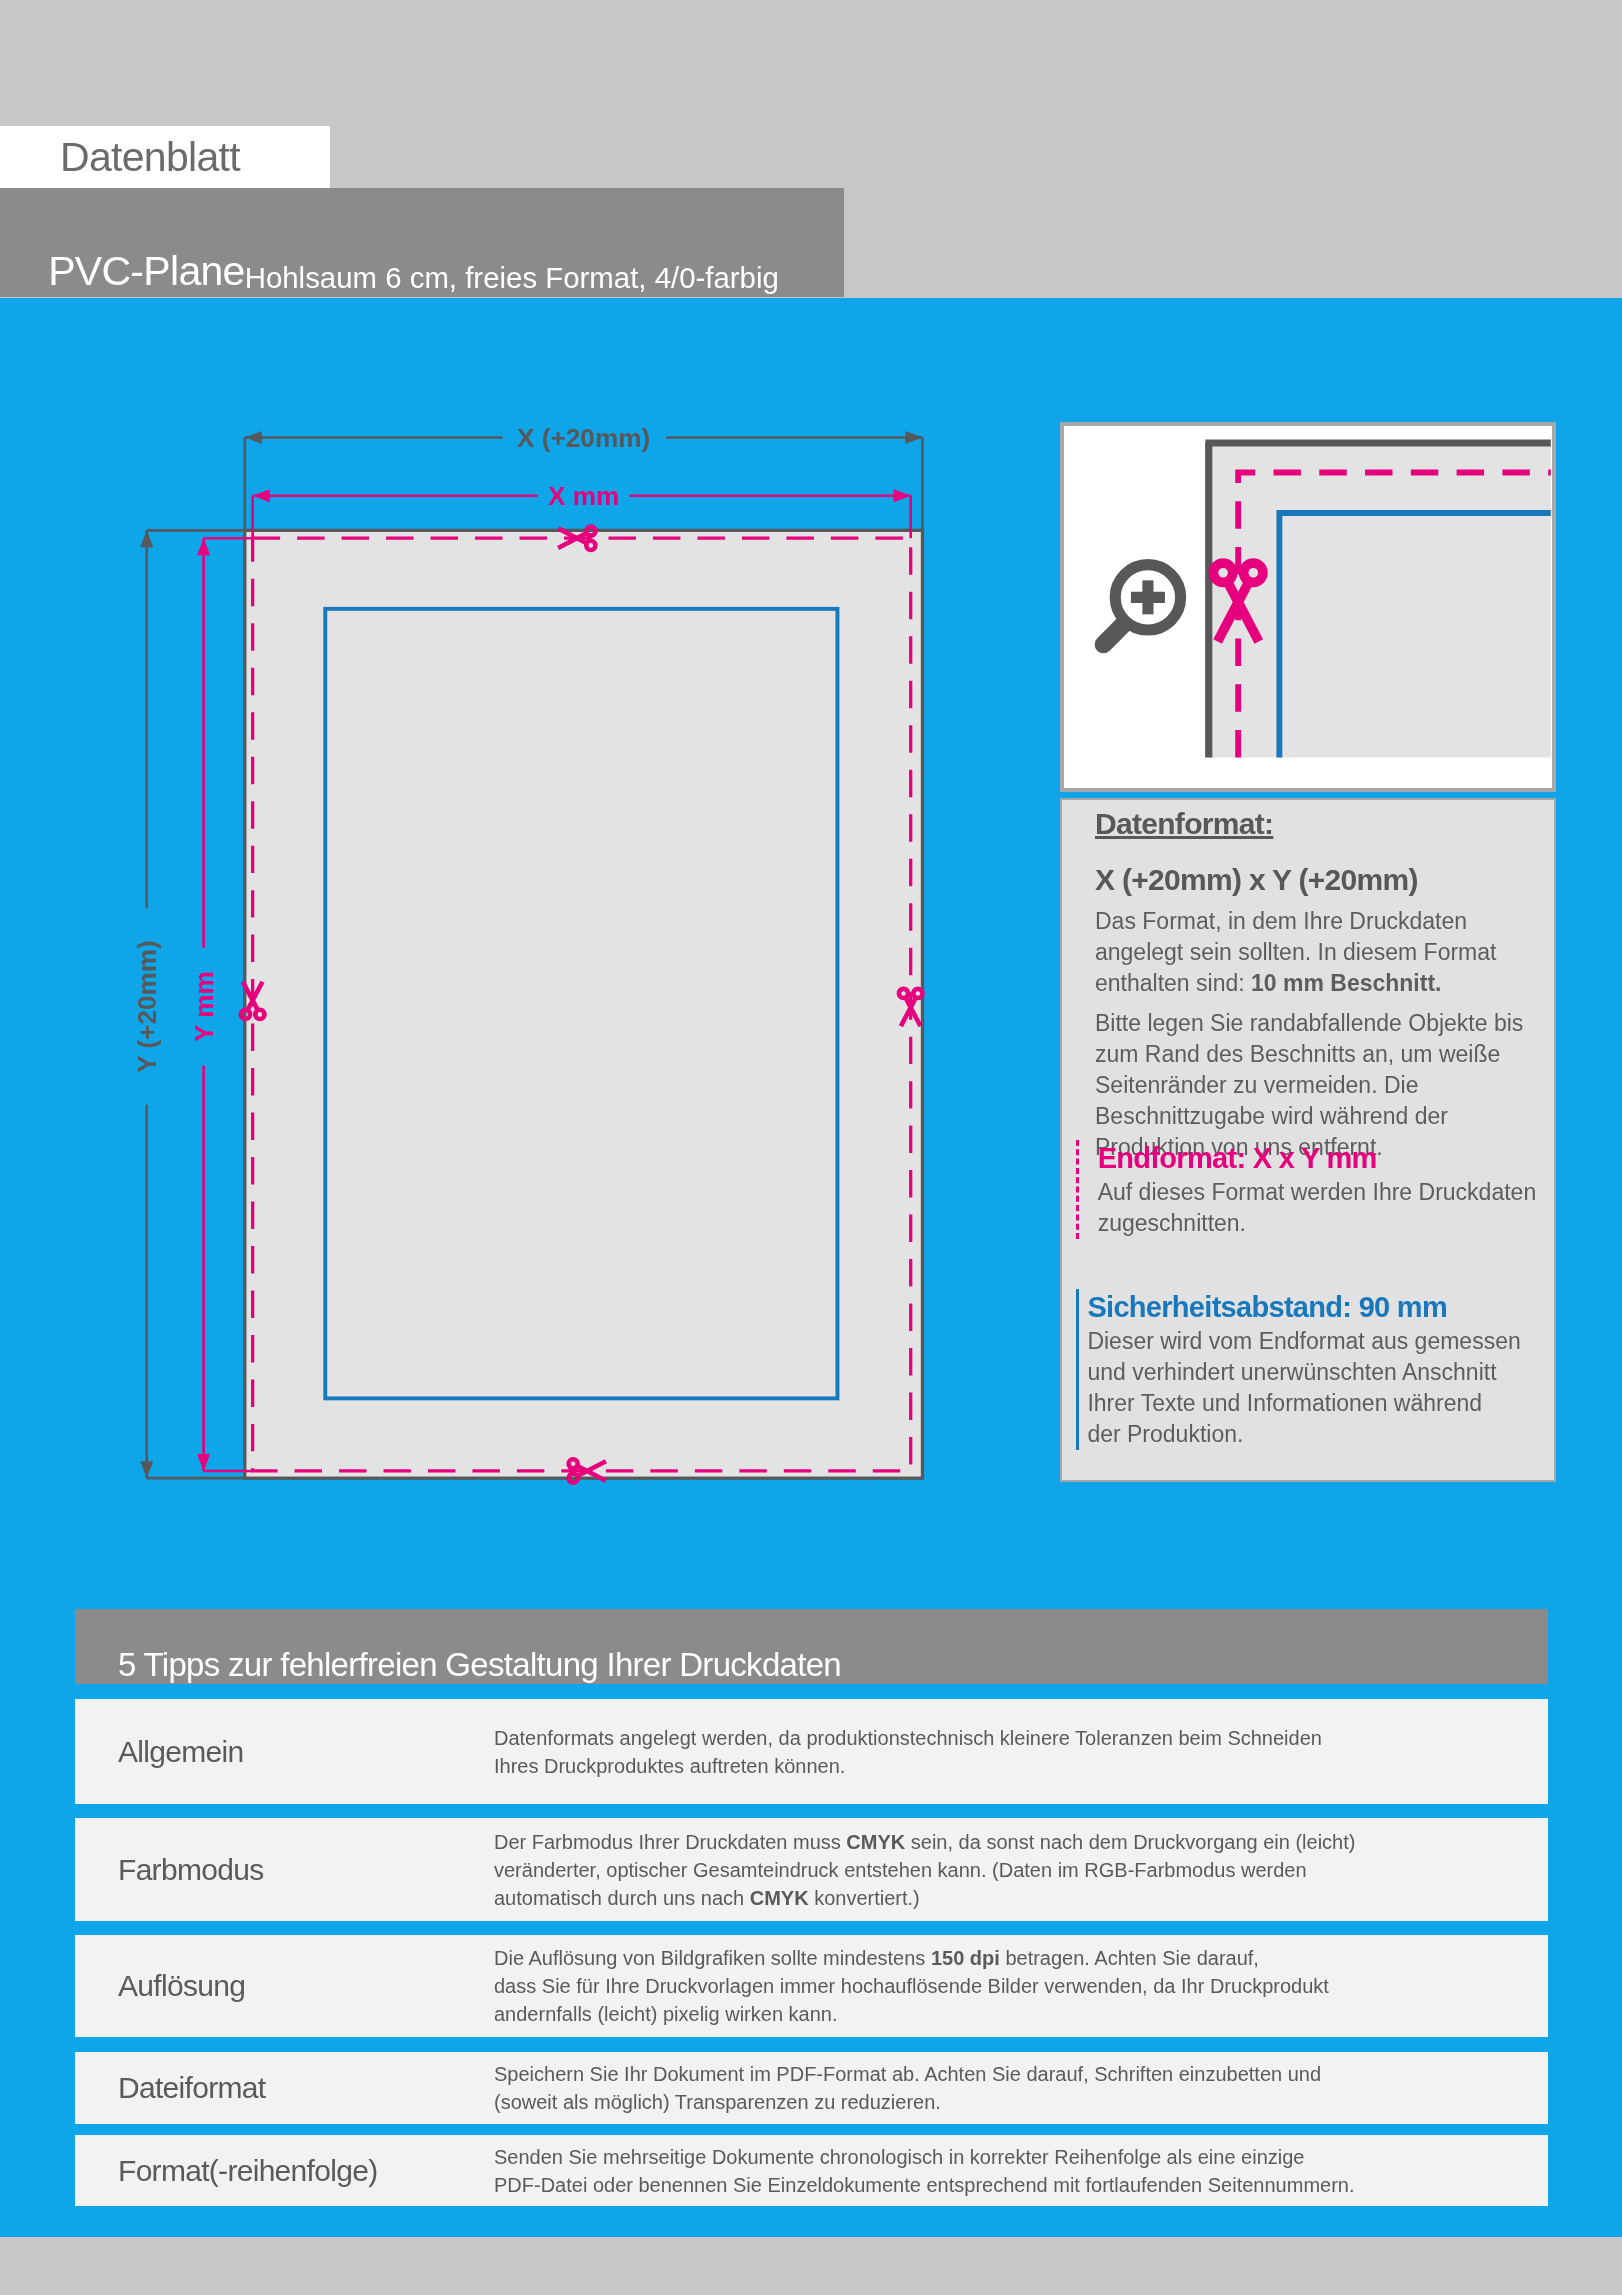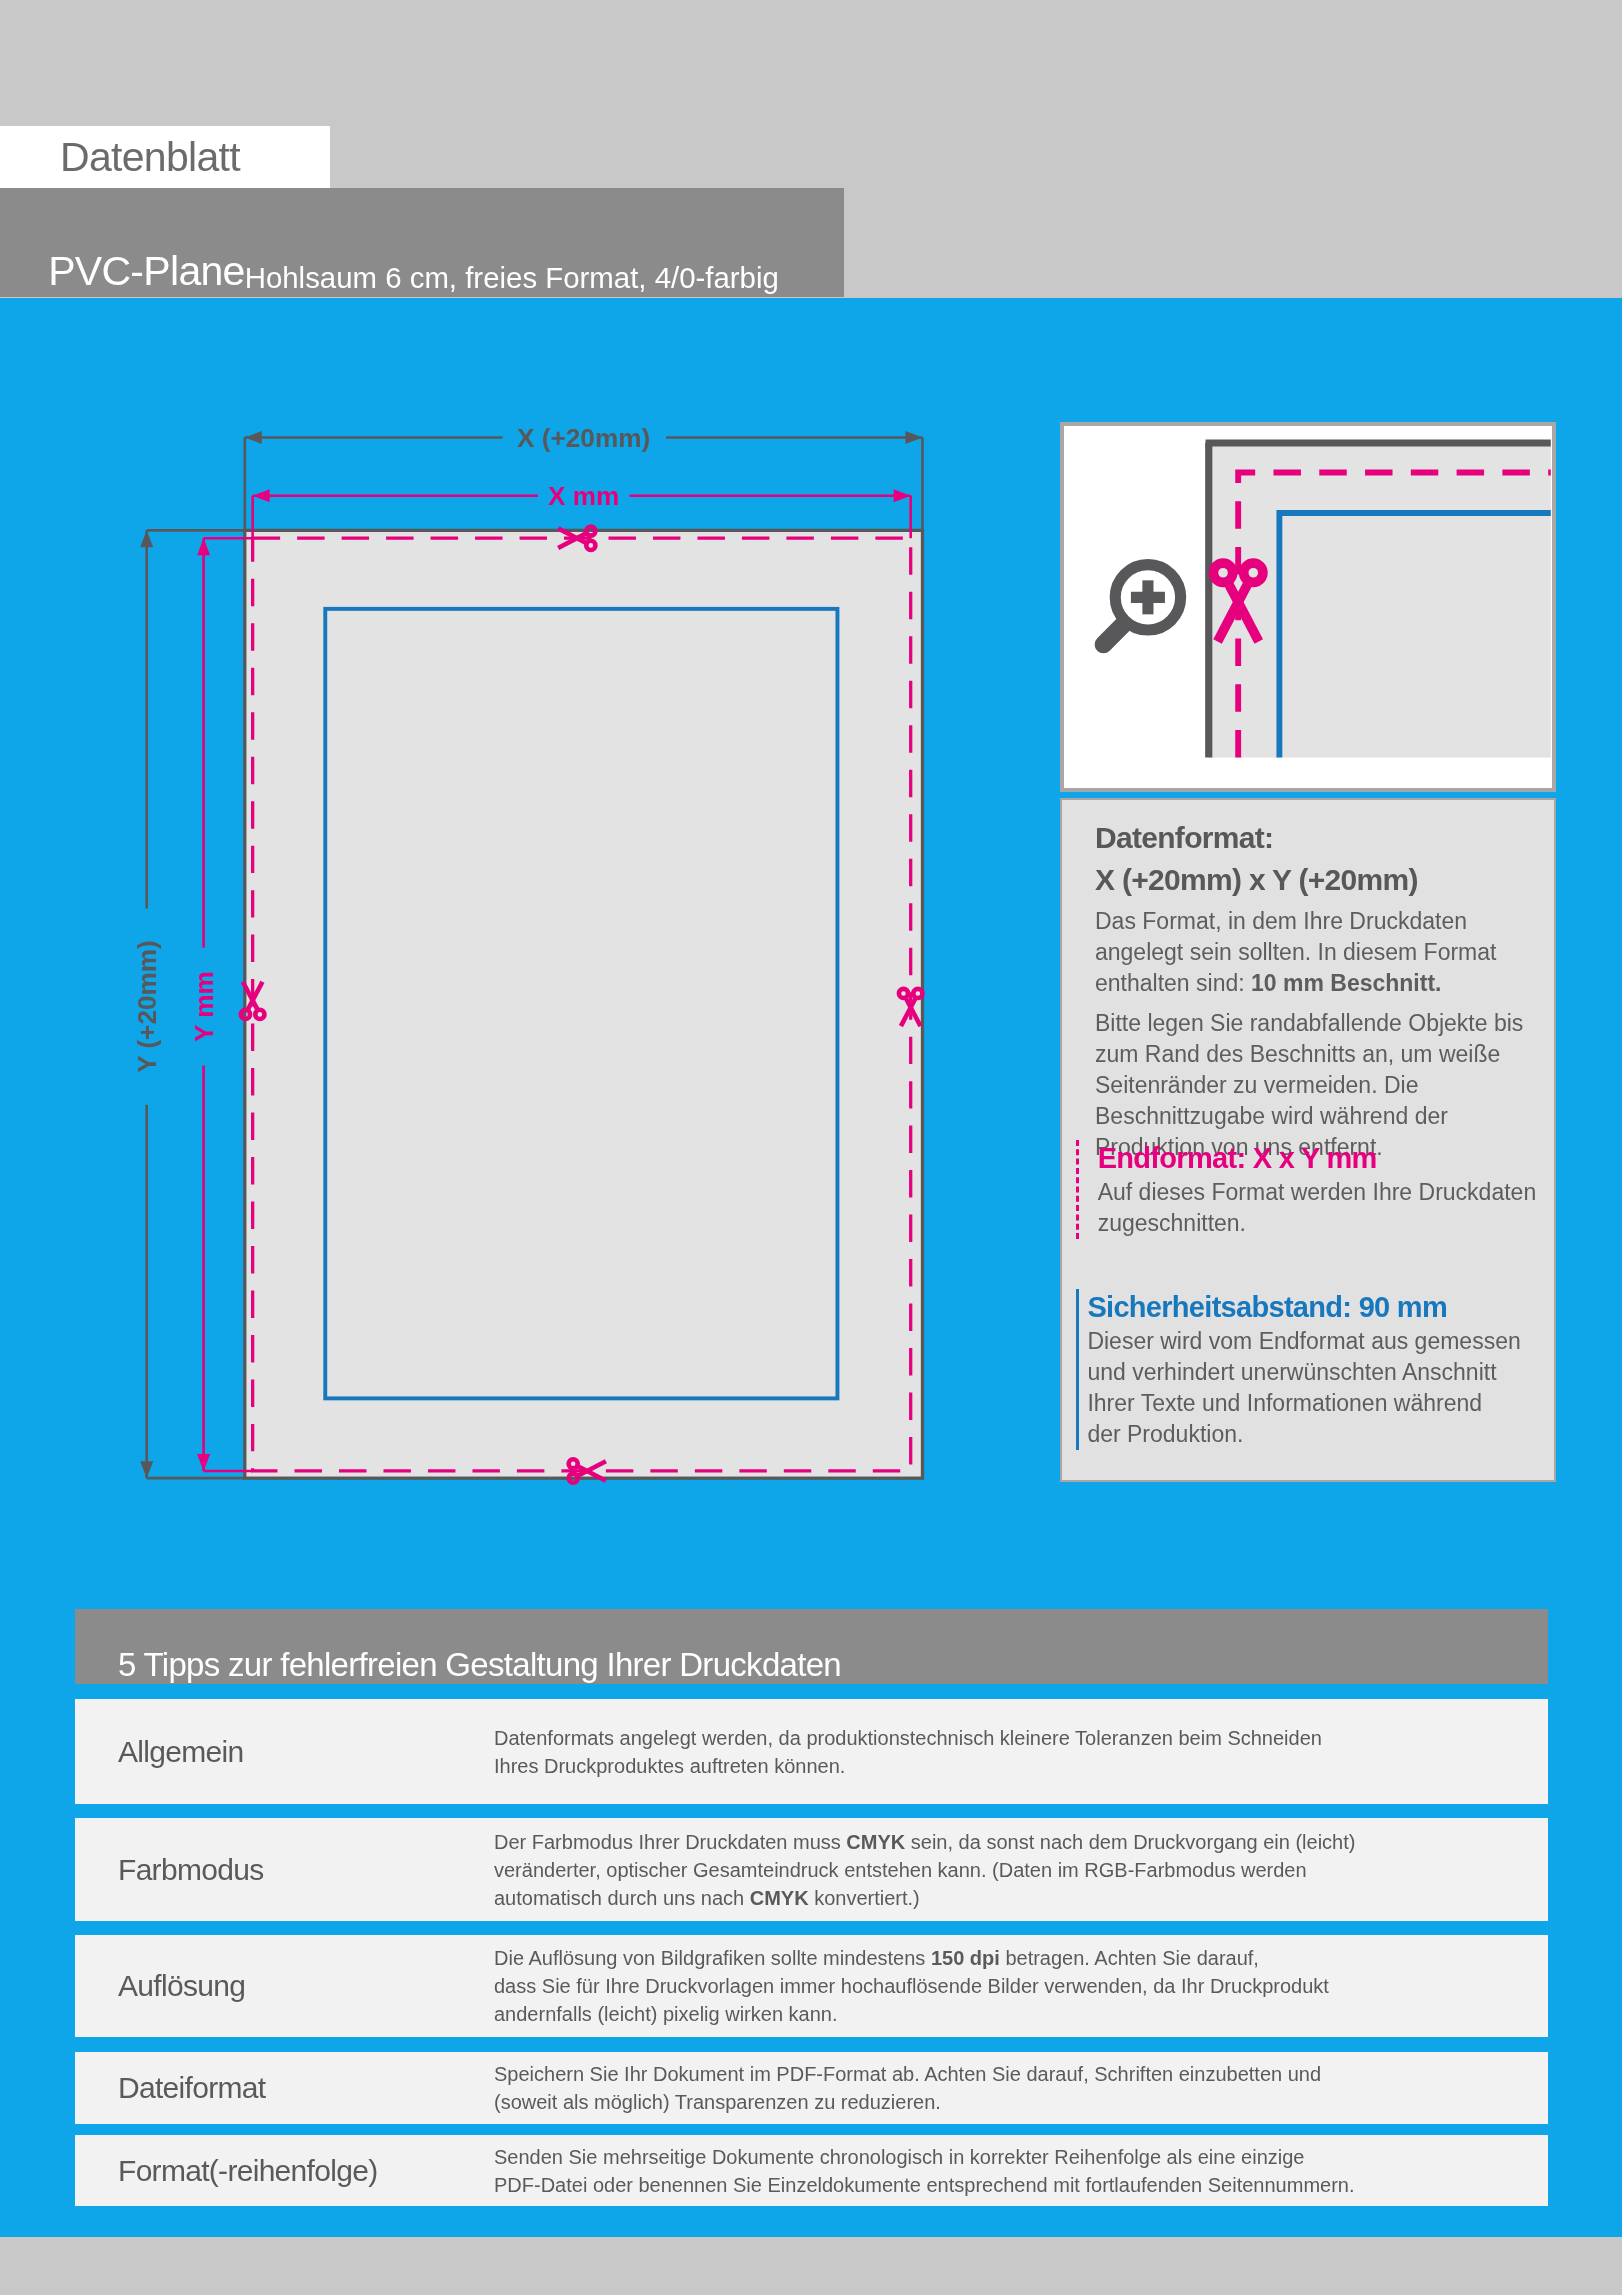--- a/index.html
+++ b/index.html
@@ -150,21 +150,21 @@
       <g stroke="#58585a" fill="none">
         <circle cx="128" cy="262" r="50" stroke-width="17" fill="#ffffff"></circle>
         <line x1="102" y1="262" x2="154" y2="262" stroke-width="17"></line>
         <line x1="128" y1="236" x2="128" y2="288" stroke-width="17"></line>
         <line x1="90" y1="304" x2="60" y2="334" stroke-width="27" stroke-linecap="round"></line>
       </g>
     </svg>
   </div>
 
   <div class="abs info-panel">
-    <div class="hd" style="top:21px;">Datenformat:</div>
+    <div class="hd" style="top:7px;text-decoration:underline;">Datenformat:</div>
     <div class="hd" style="top:63px;">X (+20mm) x Y (+20mm)</div>
     <div class="bodytxt" style="top:76px;padding-top:30px;">
         <div><span>Das Format, in dem Ihre Druckdaten</span></div>
         <div><span>angelegt sein sollten. In diesem Format</span></div>
         <div><span>enthalten sind: </span><b>10 mm Beschnitt.</b></div>
       </div>
     <div class="bodytxt" style="top:208px;">
         <div><span>Bitte legen Sie randabfallende Objekte bis</span></div>
         <div><span>zum Rand des Beschnitts an, um weiße</span></div>
         <div><span>Seitenränder zu vermeiden. Die</span></div>

